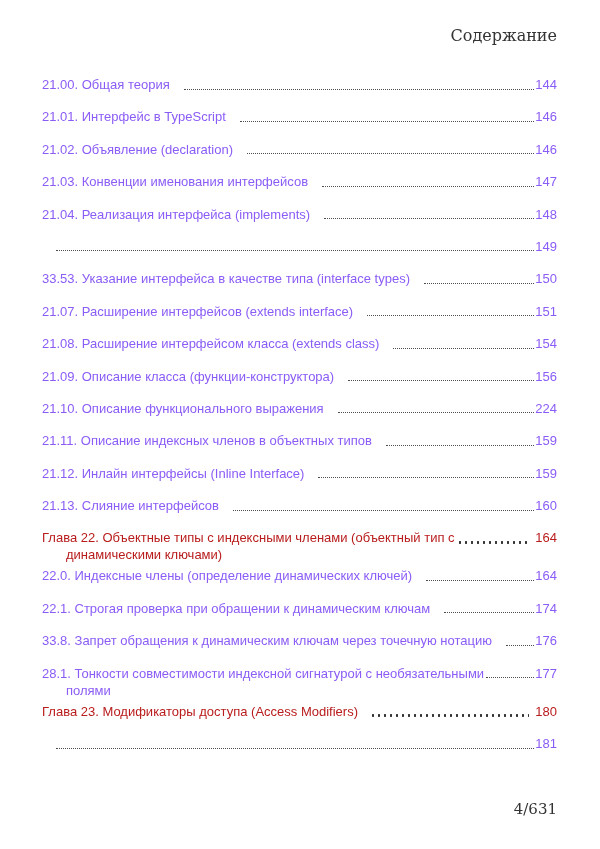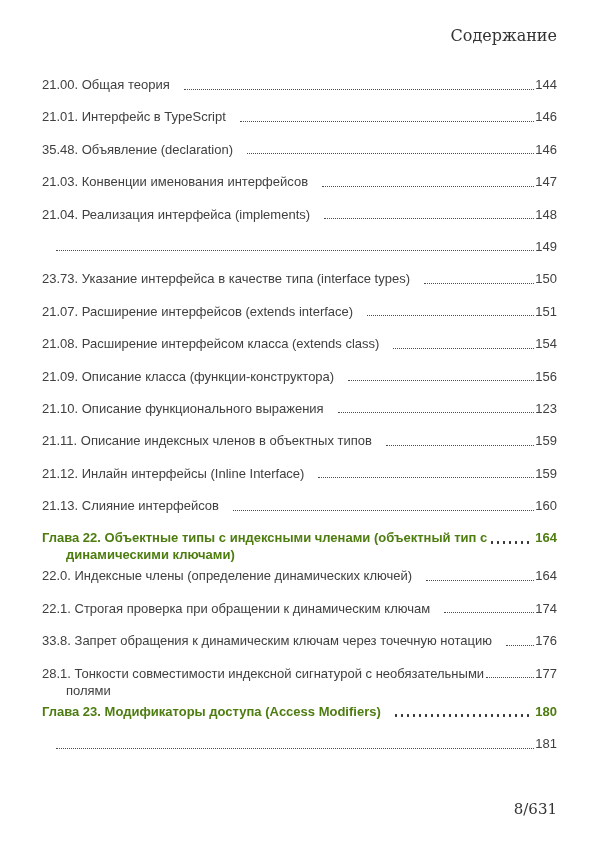--- a/index.html
+++ b/index.html
@@ -21,42 +21,42 @@
   }
   .toc {
     position: absolute;
     left: 42px;
     right: 43px;
     top: 76px;
   }
   .row {
     font-size: 13px;
     line-height: 17px;
-    color: #404040;
+    color: #8b5cf6;
     margin-bottom: 15.4px;
   }
   .row .line1 {
     display: flex;
     align-items: baseline;
   }
   .row .title { white-space: nowrap; }
   .row .leader {
     flex: 1 1 auto;
     align-self: flex-end;
     height: 0;
     border-bottom: 1.4px dotted #4d4d4d;
     margin: 0 1px 3.5px 14px;
     min-width: 18px;
   }
   .row .pagenum { white-space: nowrap; }
   .row .line2 { display: block; margin-left: 24px; }
   .row.multiline { margin-bottom: 4px; }
   .row.chapter {
-    font-weight: 700;
-    color: #4d7c0f;
+    font-weight: 400;
+    color: #b91c1c;
   }
   .row.chapter .leader {
     border-bottom: none;
     height: 3px;
     background-image: radial-gradient(circle, #333333 1.1px, rgba(0,0,0,0) 1.3px);
     background-size: 6px 3px;
     background-repeat: repeat-x;
     background-position: 0 50%;
     margin: 0 6px 2.5px 12px;
   }
@@ -85,21 +85,21 @@
       </div>
       <div class="row">
         <div class="line1">
           <span class="title">21.01. Интерфейс в TypeScript</span>
           <span class="leader"></span>
           <span class="pagenum">146</span>
         </div>
       </div>
       <div class="row">
         <div class="line1">
-          <span class="title">35.48. Объявление (declaration)</span>
+          <span class="title">21.02. Объявление (declaration)</span>
           <span class="leader"></span>
           <span class="pagenum">146</span>
         </div>
       </div>
       <div class="row">
         <div class="line1">
           <span class="title">21.03. Конвенции именования интерфейсов</span>
           <span class="leader"></span>
           <span class="pagenum">147</span>
         </div>
@@ -112,21 +112,21 @@
         </div>
       </div>
       <div class="row">
         <div class="line1">
           <span class="leader"></span>
           <span class="pagenum">149</span>
         </div>
       </div>
       <div class="row">
         <div class="line1">
-          <span class="title">23.73. Указание интерфейса в качестве типа (interface types)</span>
+          <span class="title">33.53. Указание интерфейса в качестве типа (interface types)</span>
           <span class="leader"></span>
           <span class="pagenum">150</span>
         </div>
       </div>
       <div class="row">
         <div class="line1">
           <span class="title">21.07. Расширение интерфейсов (extends interface)</span>
           <span class="leader"></span>
           <span class="pagenum">151</span>
         </div>
@@ -142,21 +142,21 @@
         <div class="line1">
           <span class="title">21.09. Описание класса (функции-конструктора)</span>
           <span class="leader"></span>
           <span class="pagenum">156</span>
         </div>
       </div>
       <div class="row">
         <div class="line1">
           <span class="title">21.10. Описание функционального выражения</span>
           <span class="leader"></span>
-          <span class="pagenum">123</span>
+          <span class="pagenum">224</span>
         </div>
       </div>
       <div class="row">
         <div class="line1">
           <span class="title">21.11. Описание индексных членов в объектных типов</span>
           <span class="leader"></span>
           <span class="pagenum">159</span>
         </div>
       </div>
       <div class="row">
@@ -217,14 +217,14 @@
           <span class="pagenum">180</span>
         </div>
       </div>
       <div class="row">
         <div class="line1">
           <span class="leader"></span>
           <span class="pagenum">181</span>
         </div>
       </div>
     </div>
-  <div class="footer">8/631</div>
+  <div class="footer">4/631</div>
 </div>
 
 </body></html>

